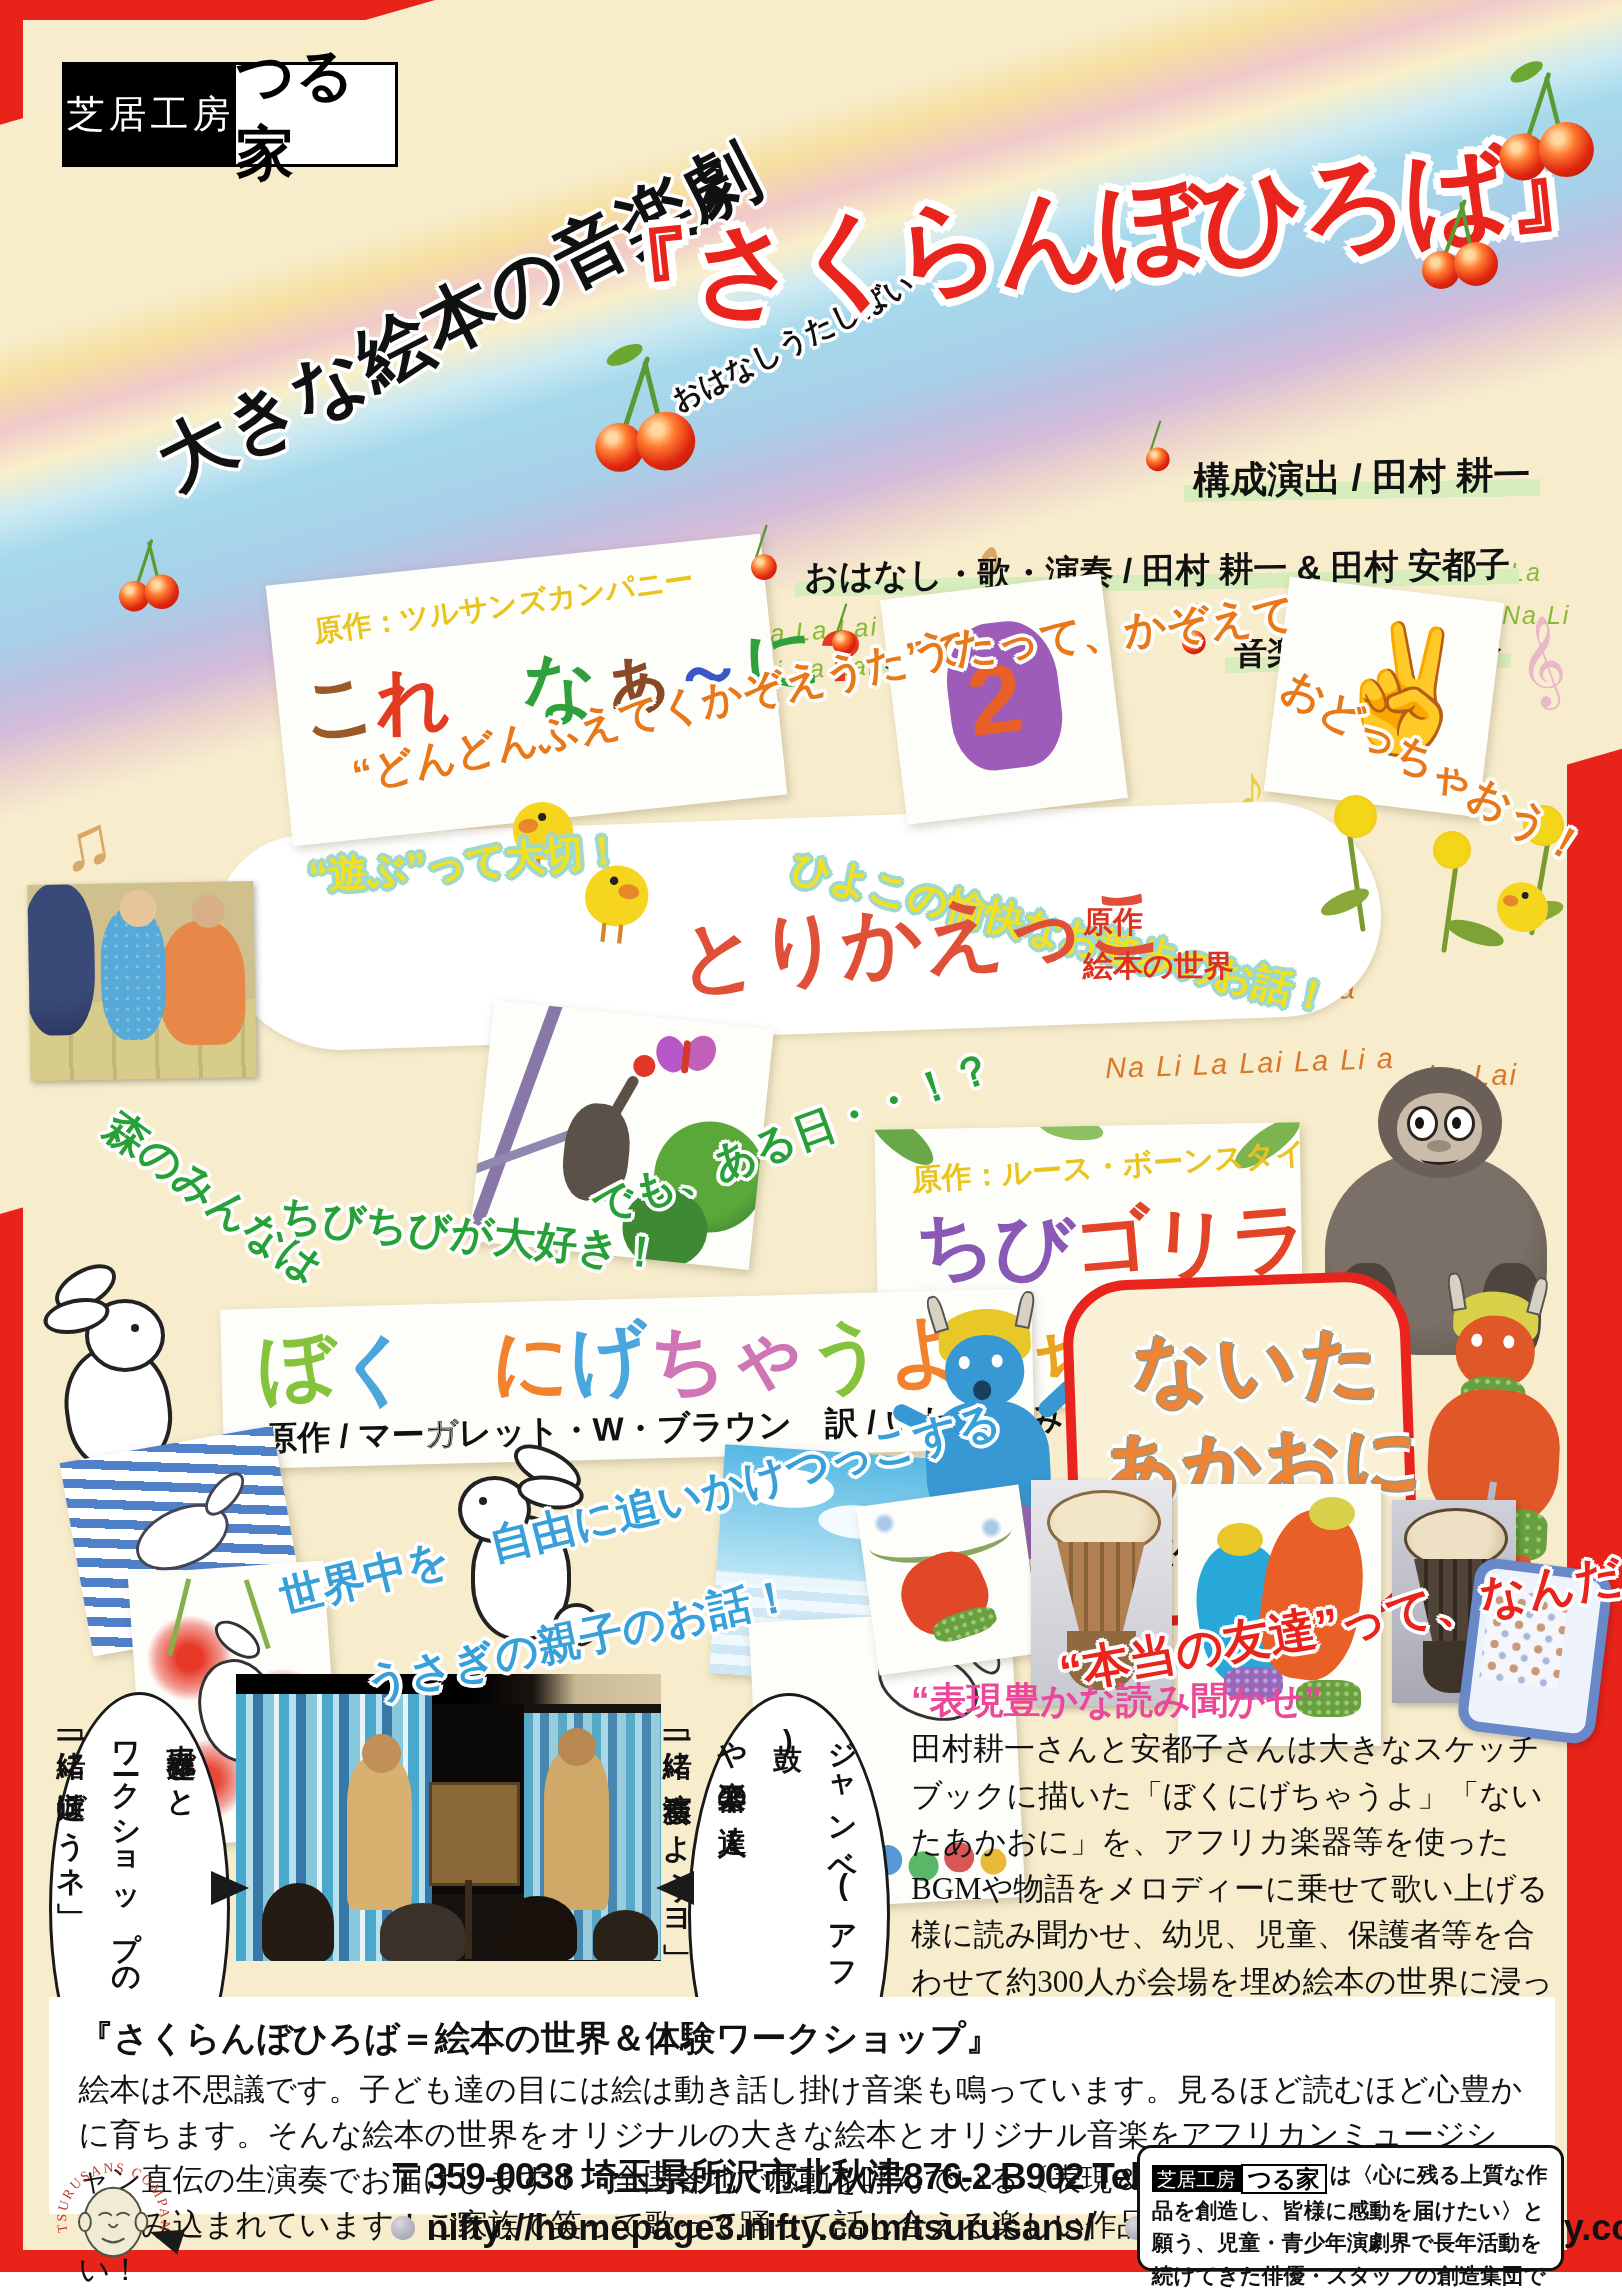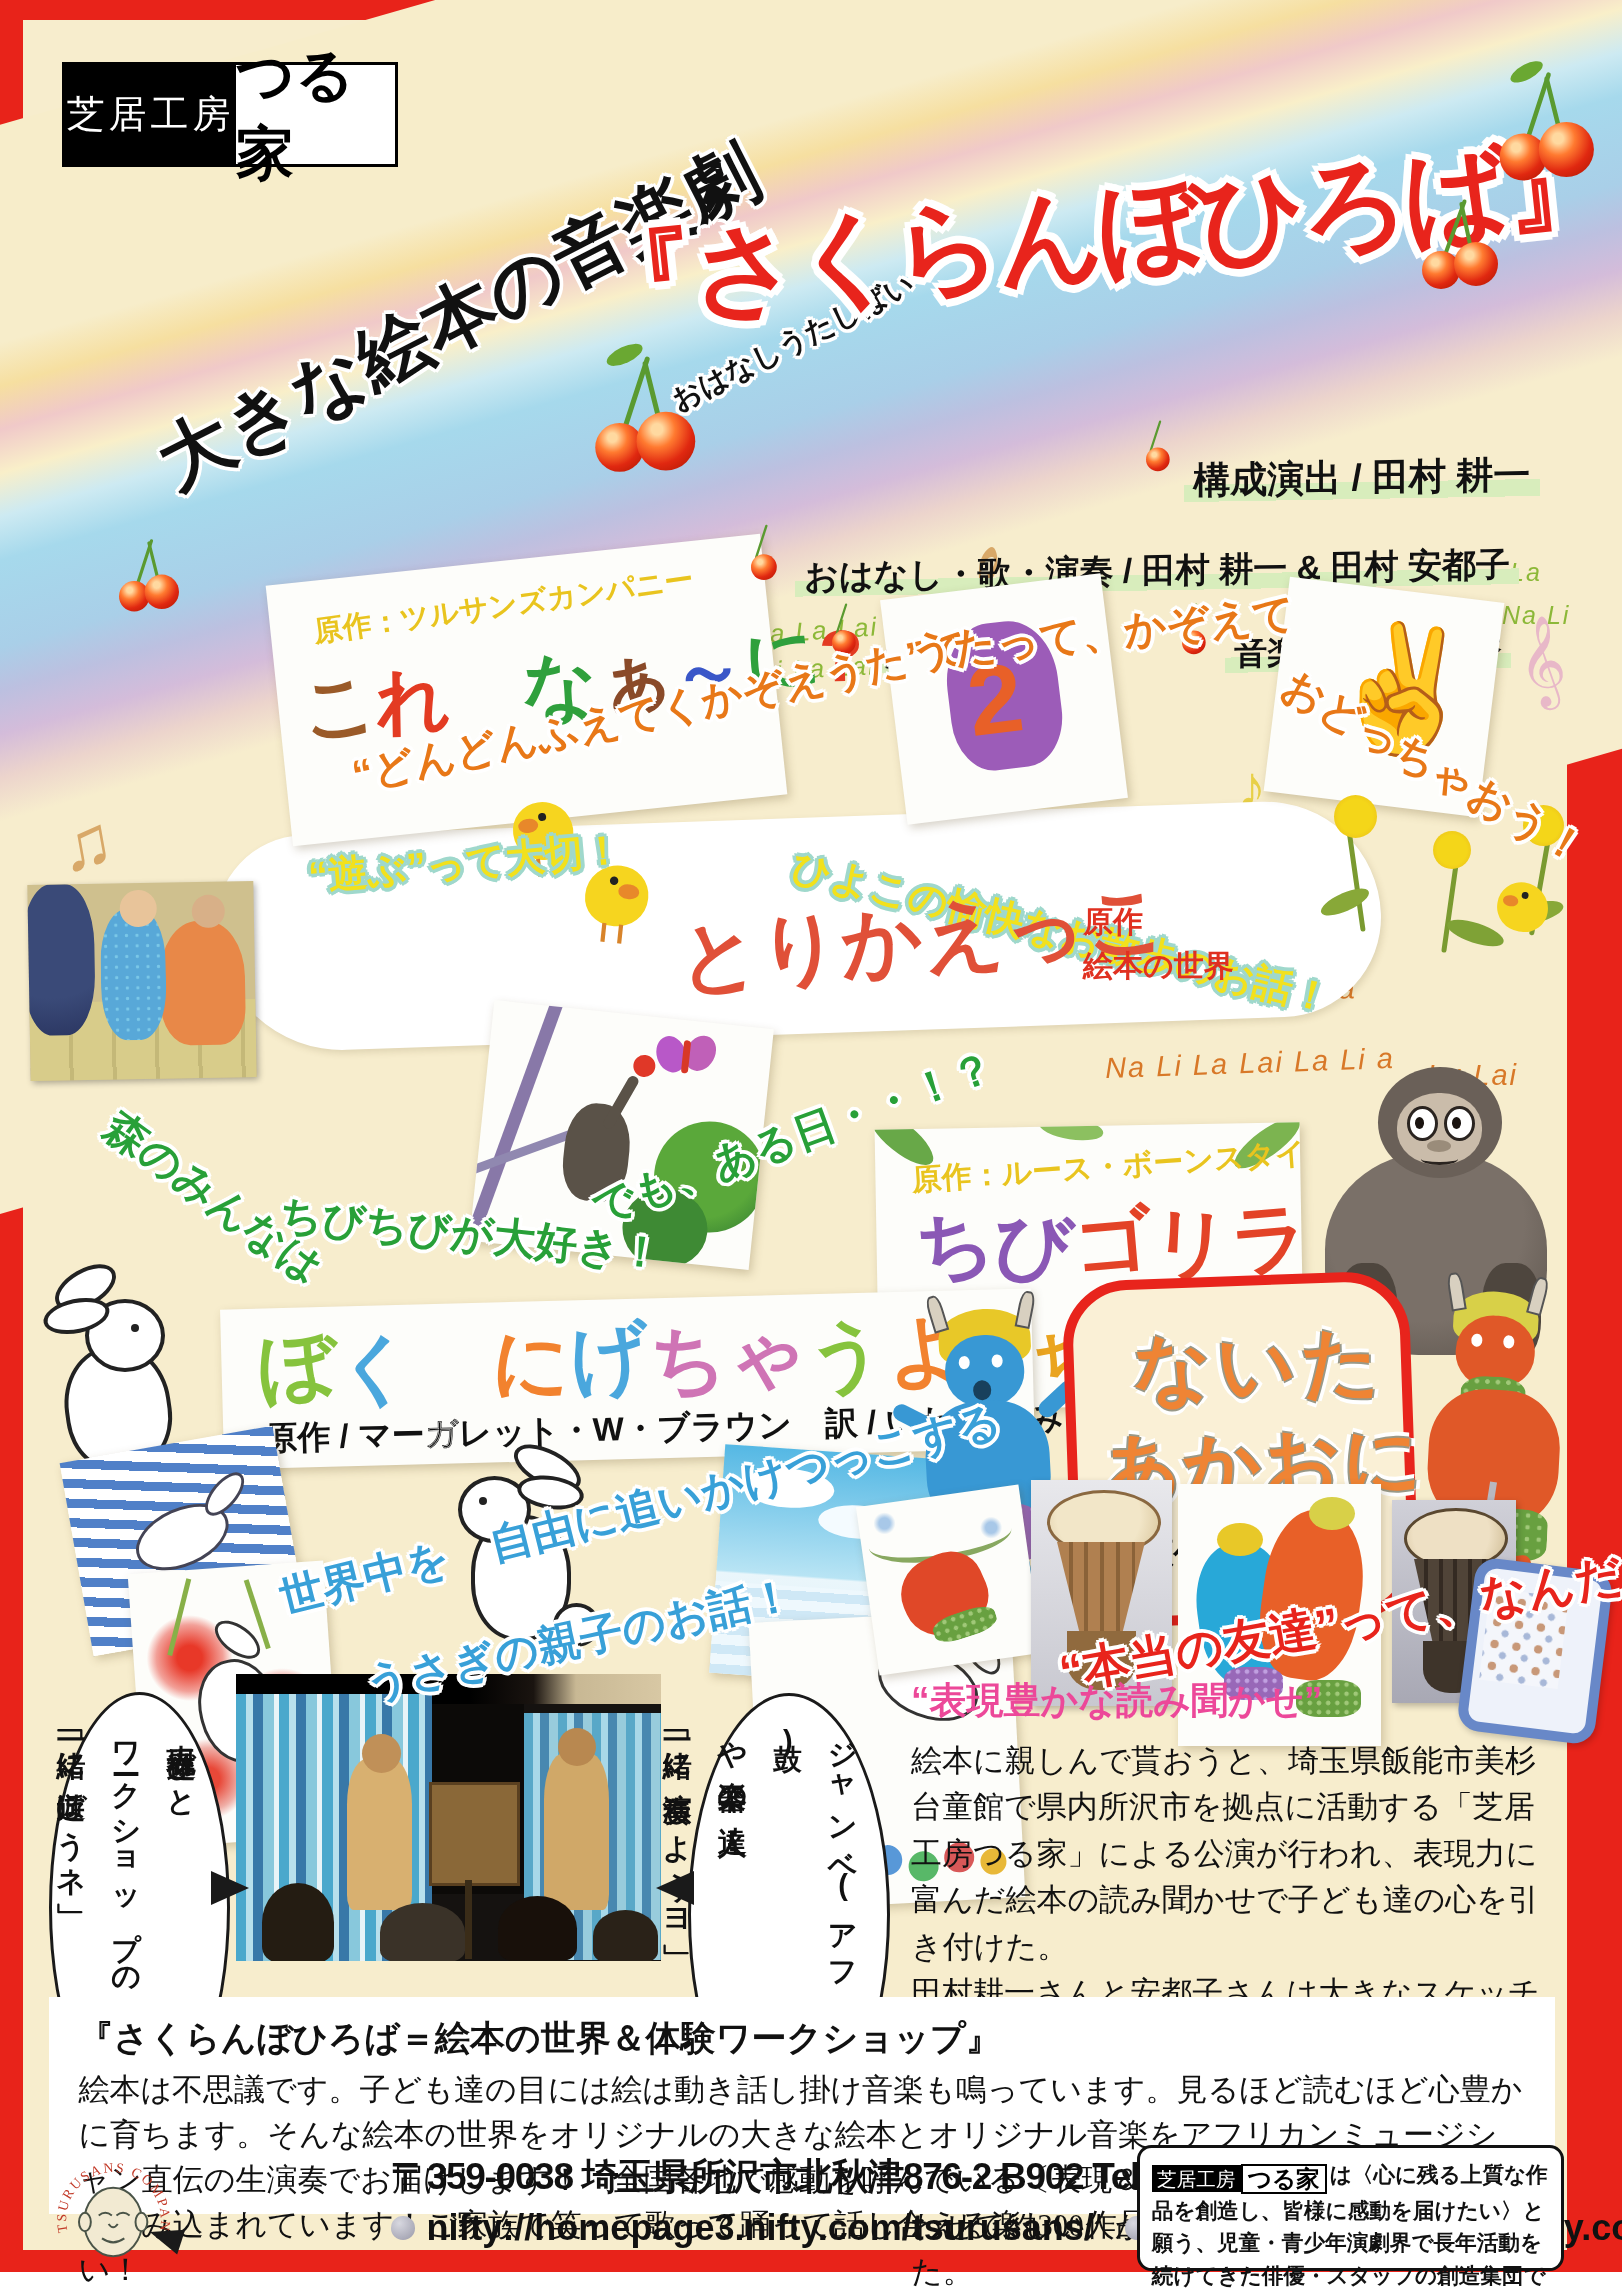--- a/index.html
+++ b/index.html
@@ -377,21 +377,20 @@
     <div class="vtxt" style="position:absolute;right:17px;top:25px;height:393px;font-size:29px;line-height:1.9;">
       <div>ジャンベ(アフリカの太鼓)</div>
       <div>や楽器の達人！</div>
       <div>「一緒に演奏しようヨ」</div>
     </div>
   </div>
   <div class="abs" style="left:656px;top:1871px;width:0;height:0;border-top:17px solid transparent;border-bottom:17px solid transparent;border-right:38px solid #1a1a1a;z-index:6;"></div>
 
   <div class="abs" style="left:911px;top:1676px;width:654px;z-index:6;">
     <div class="b" style="font-size:37px;color:#ec4899;">“表現豊かな読み聞かせ”</div>
-    <div class="serif" style="font-size:31px;color:#111;line-height:1.5;margin-top:11.8px;">絵本に親しんで貰おうと、埼玉県飯能市美杉台童館で県内所沢市を拠点に活動する「芝居工房つる家」による公演が行われ、表現力に富んだ絵本の読み聞かせで子ども達の心を引き付けた。</div>
     <div class="serif" style="font-size:31px;color:#111;line-height:1.5;">田村耕一さんと安都子さんは大きなスケッチブックに描いた「ぼくにげちゃうよ」「ないたあかおに」を、アフリカ楽器等を使ったBGMや物語をメロディーに乗せて歌い上げる様に読み聞かせ、幼児、児童、保護者等を合わせて約300人が会場を埋め絵本の世界に浸った。</div>
 
   </div>
 
   <div class="abs" style="left:49px;top:1997px;width:1506px;height:217px;background:#fff;z-index:6;padding:0;">
     <div class="b" style="position:absolute;left:29.4px;top:18.3px;font-size:35px;color:#111;">『さくらんぼひろば＝絵本の世界＆体験ワークショップ』</div>
     <div class="serif" style="position:absolute;left:29.4px;top:71px;width:1449px;font-size:31px;line-height:1.45;color:#111;">絵本は不思議です。子ども達の目には絵は動き話し掛け音楽も鳴っています。見るほど読むほど心豊かに育ちます。そんな絵本の世界をオリジナルの大きな絵本とオリジナル音楽をアフリカンミュージシャン直伝の生演奏でお届けします！　全国各地で感動を呼んでいる〔表現＆音楽遊びワークショップ〕も組み込まれています！ご家族で笑って歌って踊って話し合える楽しい作品です！是非体験して下さい！</div>
   </div>
 
   <svg class="abs" style="left:56px;top:2153px;z-index:6;" width="115" height="115" viewBox="0 0 175 175">

